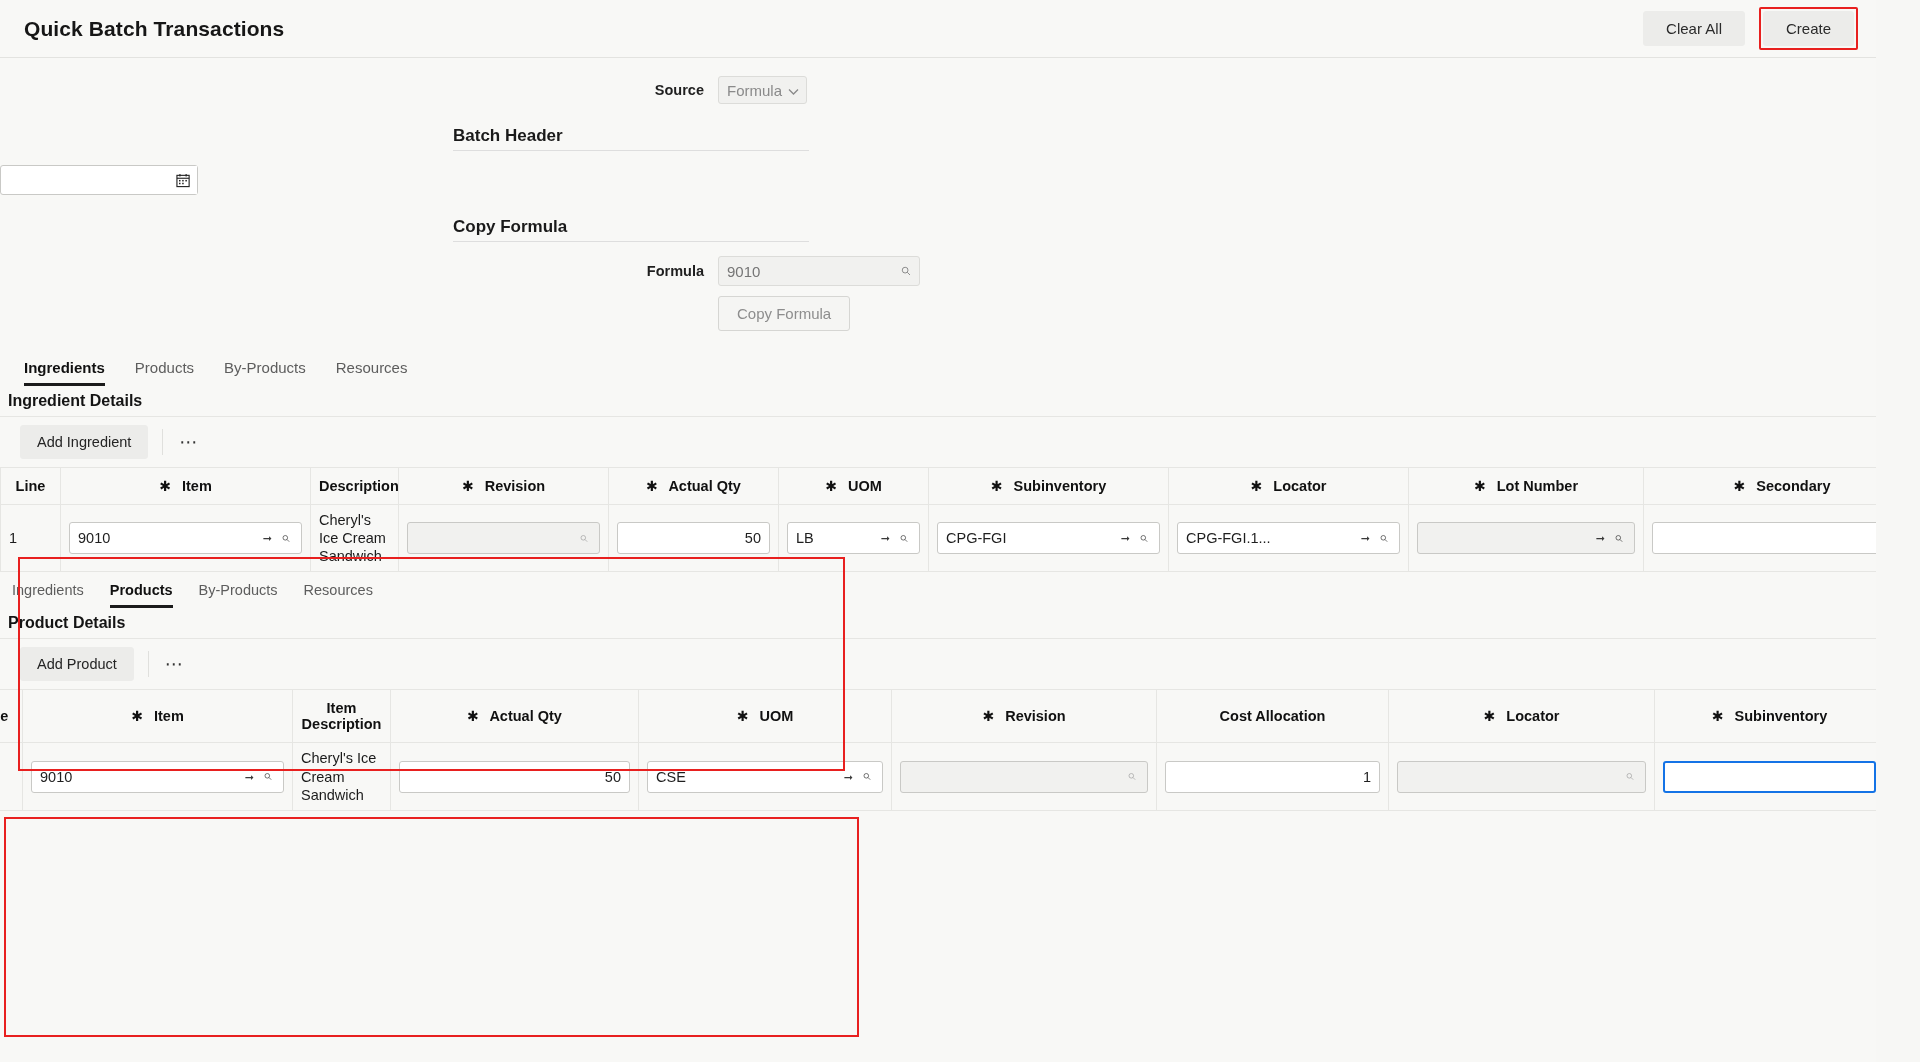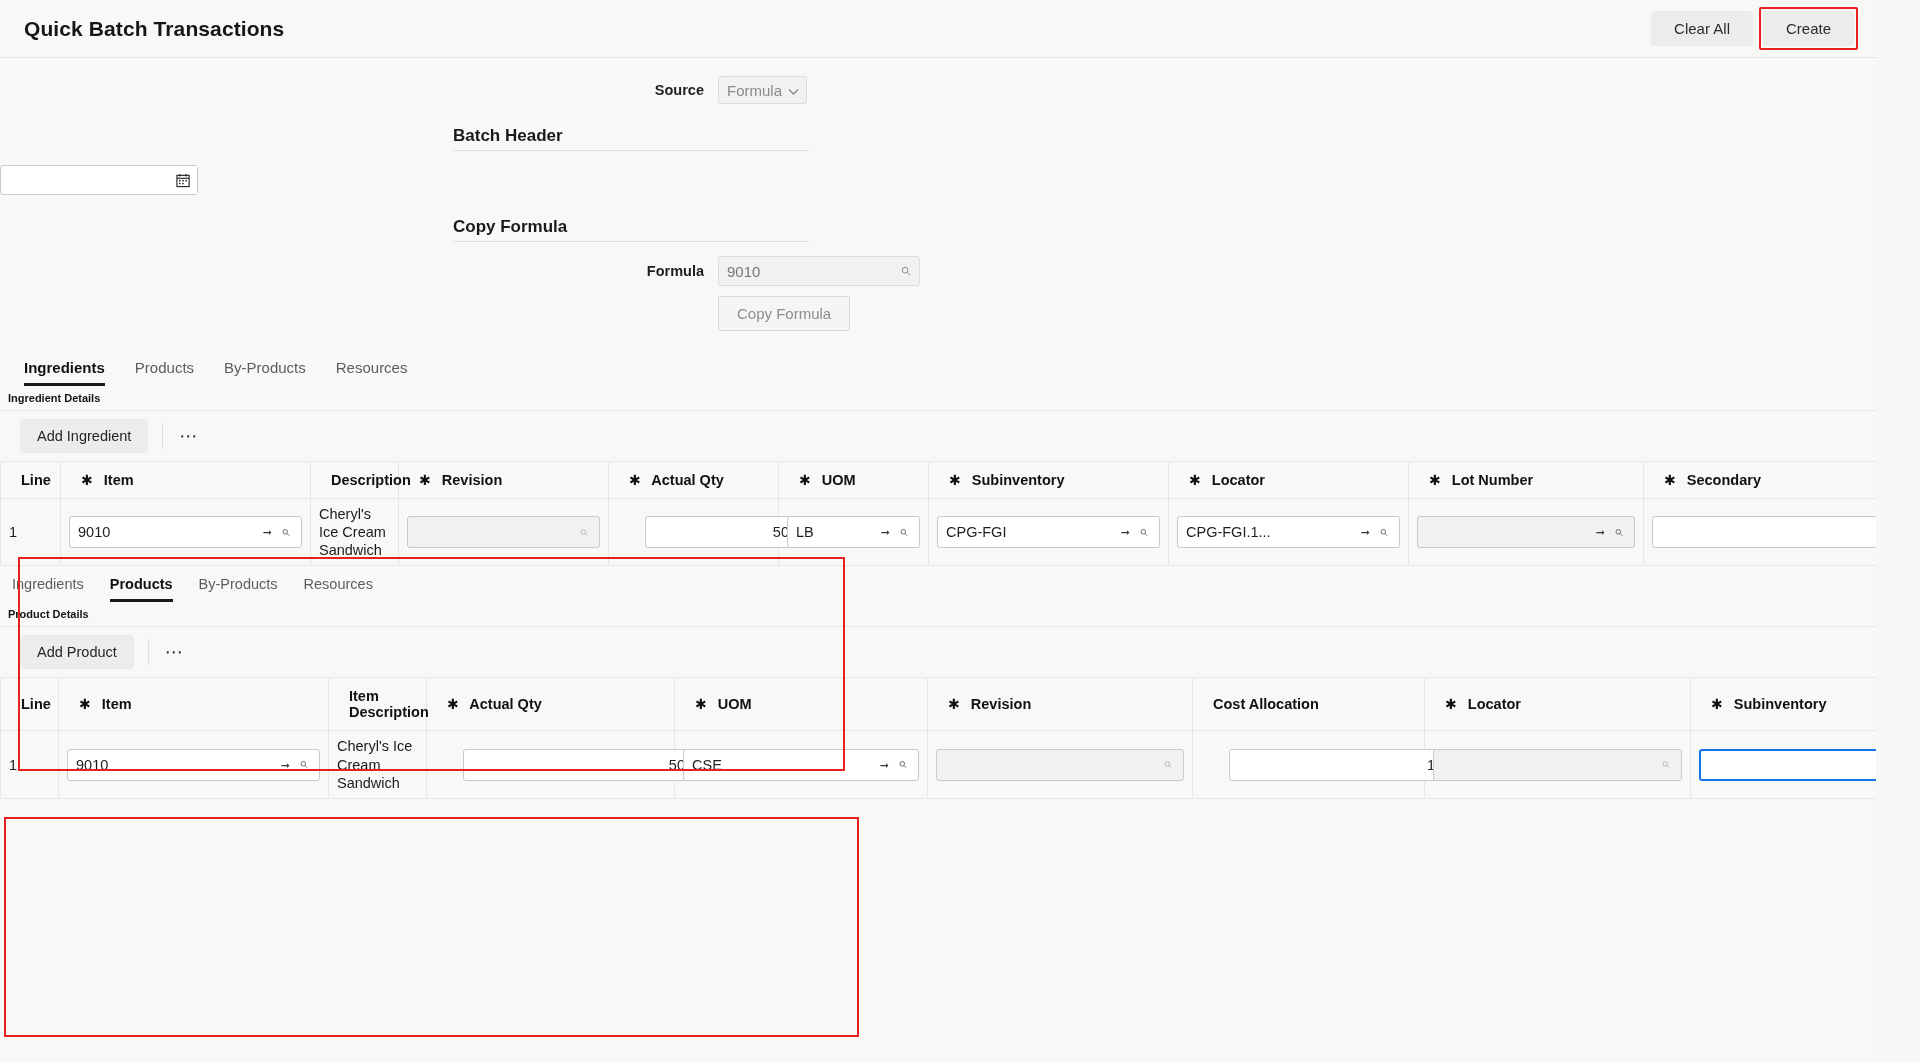--- a/index.html
+++ b/index.html
@@ -16,21 +16,21 @@
   
   .topbar {
     position: relative;
     height: 58px;
     display: flex; align-items: center;
     padding: 0 18px 0 24px;
     border-bottom: 1px solid #e3e3e0;
     background: #f8f8f6;
   }
   .app-title { font-size: 21px; font-weight: bold; letter-spacing: .1px; color: #161616; }
-  .topbar-actions { margin-left: auto; display: flex; align-items: center; gap: 6px; }
+  .topbar-actions { margin-left: auto; display: flex; align-items: center; gap: 14px; }
   .btn {
     font-family: "Liberation Sans", sans-serif;
     font-size: 15px; color: #2b2b2b;
     background: #ececea; border: 1px solid #ececea; border-radius: 3px;
     padding: 8px 22px; cursor: pointer; white-space: nowrap;
   }
   .btn-create-wrap { border: 2px solid #e8201f; padding: 2px; border-radius: 2px; display:inline-block; }
 
   
   .form-area { padding-top: 18px; }
@@ -89,55 +89,55 @@
     font-size: 15px; color: #5d5d5d; padding-bottom: 7px;
     border-bottom: 3px solid transparent; cursor: pointer; white-space: nowrap;
   }
   .tab.active { color: #111; font-weight: bold; border-bottom-color: #1b1b1b; }
   .tabs.small { gap: 26px; padding-left: 12px; margin-top: 10px; }
   .tabs.small .tab { font-size: 14.5px; }
 
   
   .panel { position: relative; }
   .panel-title {
-    font-size: 11px; font-weight: bold; padding: 6px 0 6px 8px; color: #141414;
+    font-size: 16px; font-weight: bold; padding: 6px 0 6px 8px; color: #141414;
   }
   .toolbar {
     display: flex; align-items: center; gap: 0;
     border-top: 1px solid #e6e6e3; padding: 8px 0 8px 20px; background: #f8f8f6;
   }
   .btn-add {
     font-family: "Liberation Sans", sans-serif;
     font-size: 14.5px; color: #242424; background: #ececea;
     border: 1px solid #ececea; border-radius: 3px; padding: 8px 16px; cursor: pointer;
   }
   .tool-sep { width: 1px; height: 26px; background: #e0e0dd; margin: 0 10px 0 14px; }
   .ellipsis-btn {
     font-size: 18px; color: #333; letter-spacing: 1px; background: none; border: none;
     cursor: pointer; line-height: 1; padding: 0 6px;
   }
 
   table.grid { border-collapse: collapse; width: 100%; table-layout: fixed; }
   table.grid th {
-    font-size: 14.5px; font-weight: bold; text-align: left; vertical-align: middle;
-    padding: 10px 20px; border: 1px solid #e6e6e3; background: #f8f8f6; color: #111;
+    font-size: 14.5px; font-weight: bold; text-align: center; vertical-align: middle;
+    padding: 10px 8px; border: 1px solid #e6e6e3; background: #f8f8f6; color: #111;
     white-space: normal;
   }
   table.grid td {
     padding: 6px 8px; border: 1px solid #e6e6e3; vertical-align: middle;
     font-size: 14.5px; background: #f8f8f6;
   }
   th .req, td .req { font-weight: normal; }
   .cell-inp {
     font-family: "Liberation Sans", sans-serif; font-size: 14.5px; color: #1f1f1f;
     width: 100%; height: 32px; border: 1px solid #c9c9c6; border-radius: 3px;
     background: #fff; padding: 0 54px 0 8px; outline: none;
   }
   .cell-inp.plain { padding-right: 8px; }
-  .cell-inp.num { text-align: right; padding-right: 8px; margin-left: 28px; }
+  .cell-inp.num { text-align: right; padding-right: 8px; }
   .cell-inp.dim { background: #f1f1ef; }
   .cell-inp.focused { border: 2px solid #1473e6; }
   .cell-wrap { position: relative; }
   .cell-wrap .srch { position: absolute; right: 6px; top: 50%; transform: translateY(-50%);
     width: 20px; height: 20px; display:flex; align-items:center; justify-content:center;
     background: none; border: none; cursor: pointer; }
   .cell-wrap .caret { position: absolute; right: 30px; top: 50%; transform: translateY(-50%);
     font-size: 11px; color: #3a3a3a; cursor: pointer; line-height: 1; }
   .desc-cell { font-size: 14.5px; line-height: 1.25; color: #1b1b1b; }
   .line-no { font-size: 14.5px; color: #1b1b1b; padding-left: 10px; }

